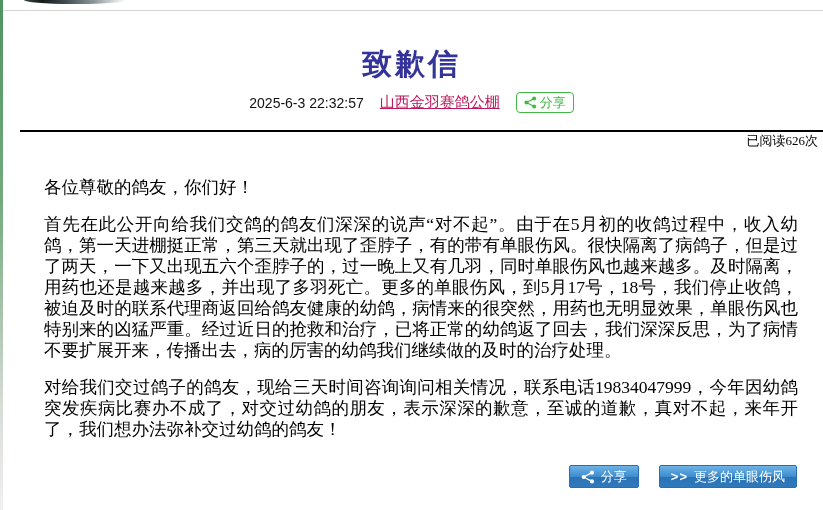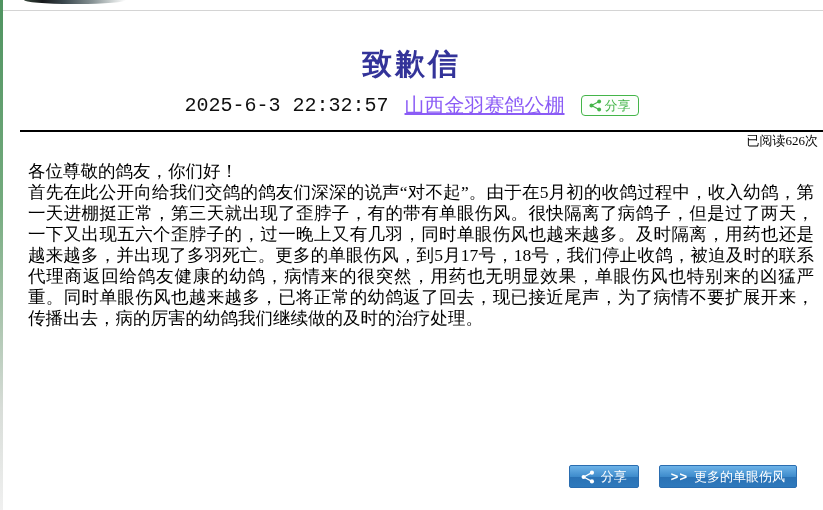--- a/index.html
+++ b/index.html
@@ -12,36 +12,36 @@
     background:linear-gradient(to right,#3a4a3e 0%,#15181a 18%,#3d4a50 40%,#8a9597 68%,#c9cfcf 85%,rgba(255,255,255,0) 100%);
     border-radius:0 0 60px 60px / 0 0 5px 5px;}
   .top-line{position:absolute;left:3px;right:0;top:10px;height:1px;background:#d4d4d4;}
 
   .title{position:absolute;top:44px;left:0;right:0;margin:0;text-align:center;
     font-family:"Liberation Serif","DejaVu Serif",serif;font-size:30px;font-weight:bold;
     color:#333399;letter-spacing:3px;}
 
   .meta{position:absolute;top:92px;left:0;right:0;display:flex;justify-content:center;
     align-items:center;gap:16px;}
-  .timestamp{font-size:20px;color:#111;font-family:Liberation Mono, monospace;}
-  .loft-link{font-size:20px;color:#8b5cf6;text-decoration:underline;cursor:pointer;
+  .timestamp{font-size:14px;color:#111;font-family:Liberation Sans, sans-serif;}
+  .loft-link{font-size:15px;color:#be185d;text-decoration:underline;cursor:pointer;
     font-family:Liberation Sans, sans-serif;}
   .share-green{display:inline-flex;align-items:center;gap:3px;border:1px solid #44b549;
     border-radius:4px;background:#fcfffc;color:#44b549;font-size:13px;line-height:1;
     padding:3px 7px;cursor:pointer;font-family:"Liberation Sans",sans-serif;}
   .share-green svg{display:block;}
 
   .divider{position:absolute;top:130px;left:20px;right:0;height:2px;background:#000;}
   .read-count{position:absolute;top:132px;right:5px;font-size:13px;color:#000;
     font-family:"Liberation Serif","DejaVu Serif",serif;}
 
   .article{position:absolute;top:161px;left:28px;width:786px;
     font-family:"Liberation Serif","DejaVu Serif",serif;
     font-size:17.5px;line-height:21px;color:#000;text-align:justify;}
-  .article p{margin:0;}
+  .article p{margin:16px;}
 
   .footer{position:absolute;top:465px;right:26px;display:flex;gap:20px;}
   .blue-btn{display:inline-flex;align-items:center;gap:6px;height:23px;padding:0 11px;
     background:linear-gradient(to bottom,#6db3e8 0%,#3f8ccc 50%,#2a72b5 51%,#2e79bc 100%);
     color:#fff;font-size:13px;border:1px solid #2a6db0;border-radius:2px;cursor:pointer;
     font-family:"Liberation Sans",sans-serif;}
   .blue-btn svg{display:block;}
   .chevrons{font-weight:bold;letter-spacing:1px;font-size:13px;}
 </style>
 </head>
@@ -69,21 +69,22 @@
       </span>
       <span>分享</span>
     </button>
   </div>
 
   <div class="divider"></div>
   <div class="read-count">已阅读626次</div>
 
   <div class="article">
     <p>各位尊敬的鸽友，你们好！</p>
-    <p>首先在此公开向给我们交鸽的鸽友们深深的说声“对不起”。由于在5月初的收鸽过程中，收入幼鸽，第一天进棚挺正常，第三天就出现了歪脖子，有的带有单眼伤风。很快隔离了病鸽子，但是过了两天，一下又出现五六个歪脖子的，过一晚上又有几羽，同时单眼伤风也越来越多。及时隔离，用药也还是越来越多，并出现了多羽死亡。更多的单眼伤风，到5月17号，18号，我们停止收鸽，被迫及时的联系代理商返回给鸽友健康的幼鸽，病情来的很突然，用药也无明显效果，单眼伤风也特别来的凶猛严重。同时单眼伤风也越来越多，已将正常的幼鸽返了回去，现已接近尾声，为了病情不要扩展开来，传播出去，病的厉害的幼鸽我们继续做的及时的治疗处理。</p>
+    <p>首先在此公开向给我们交鸽的鸽友们深深的说声“对不起”。由于在5月初的收鸽过程中，收入幼鸽，第一天进棚挺正常，第三天就出现了歪脖子，有的带有单眼伤风。很快隔离了病鸽子，但是过了两天，一下又出现五六个歪脖子的，过一晚上又有几羽，同时单眼伤风也越来越多。及时隔离，用药也还是越来越多，并出现了多羽死亡。更多的单眼伤风，到5月17号，18号，我们停止收鸽，被迫及时的联系代理商返回给鸽友健康的幼鸽，病情来的很突然，用药也无明显效果，单眼伤风也特别来的凶猛严重。经过近日的抢救和治疗，已将正常的幼鸽返了回去，我们深深反思，为了病情不要扩展开来，传播出去，病的厉害的幼鸽我们继续做的及时的治疗处理。</p>
+    <p>对给我们交过鸽子的鸽友，现给三天时间咨询询问相关情况，联系电话19834047999，今年因幼鸽突发疾病比赛办不成了，对交过幼鸽的朋友，表示深深的歉意，至诚的道歉，真对不起，来年开了，我们想办法弥补交过幼鸽的鸽友！</p>
   </div>
 
   <div class="footer">
     <button class="blue-btn">
       <span>
         <svg width="14" height="14" viewBox="0 0 16 16">
           <circle cx="12.5" cy="3" r="2.4" fill="#fff"></circle>
           <circle cx="3" cy="8" r="2.4" fill="#fff"></circle>
           <circle cx="12.5" cy="13" r="2.4" fill="#fff"></circle>
           <path d="M3 8l9.5-5M3 8l9.5 5" stroke="#fff" stroke-width="1.5" fill="none"></path>

